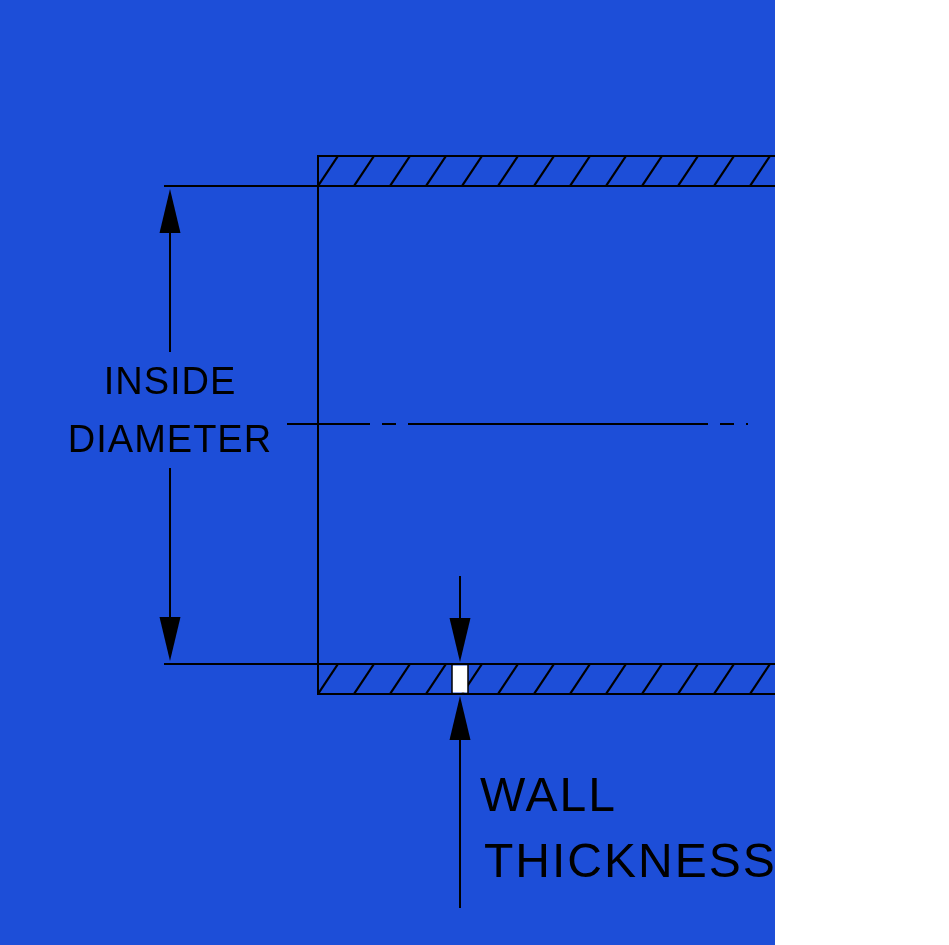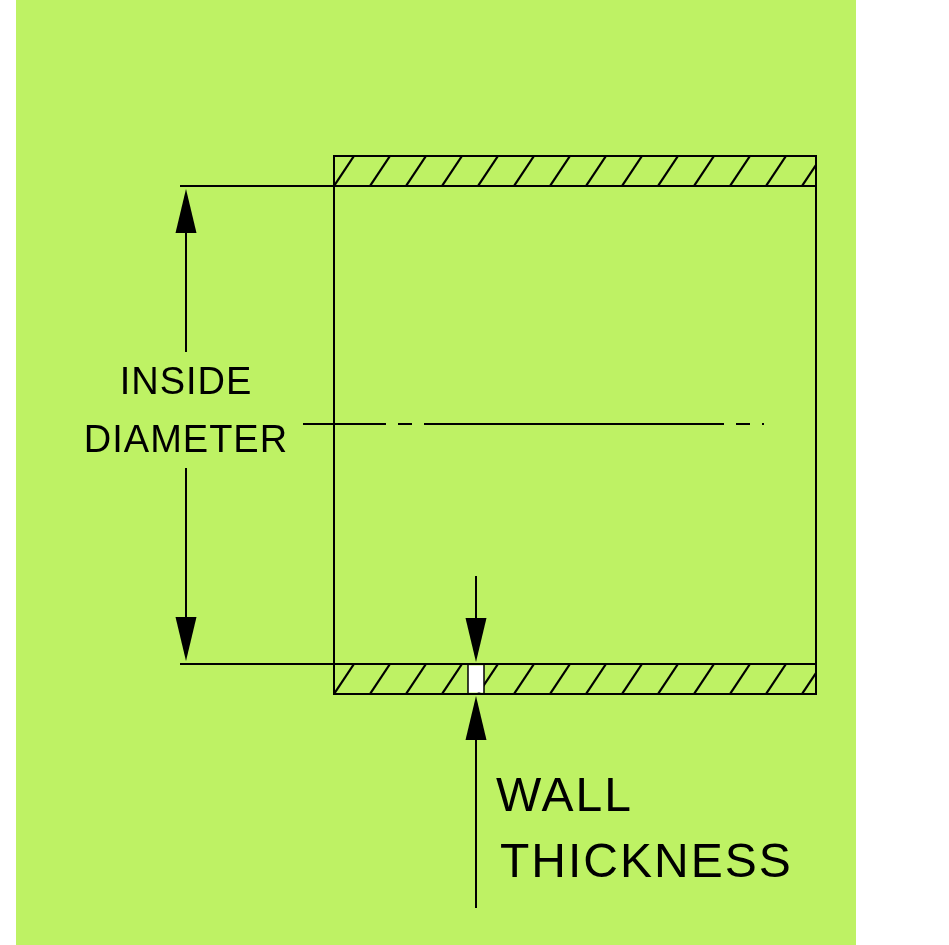--- a/index.html
+++ b/index.html
@@ -2,25 +2,24 @@
 <html><head>
 <meta charset="utf-8">
 <style>
   html, body {
     margin: 0;
     padding: 0;
     background: #ffffff;
   }
   .stage {
     position: relative;
-    width: 840px;
+    width: 775px;
     height: 945px;
-    background: #bef264;
+    background: #1d4ed8;
     overflow: hidden;
-    margin-left: 16px;
   }
   svg {
     display: block;
   }
   svg text {
     font-family: "Liberation Sans", sans-serif;
     fill: #000000;
     font-weight: 400;
   }
   .dim-label-small {

